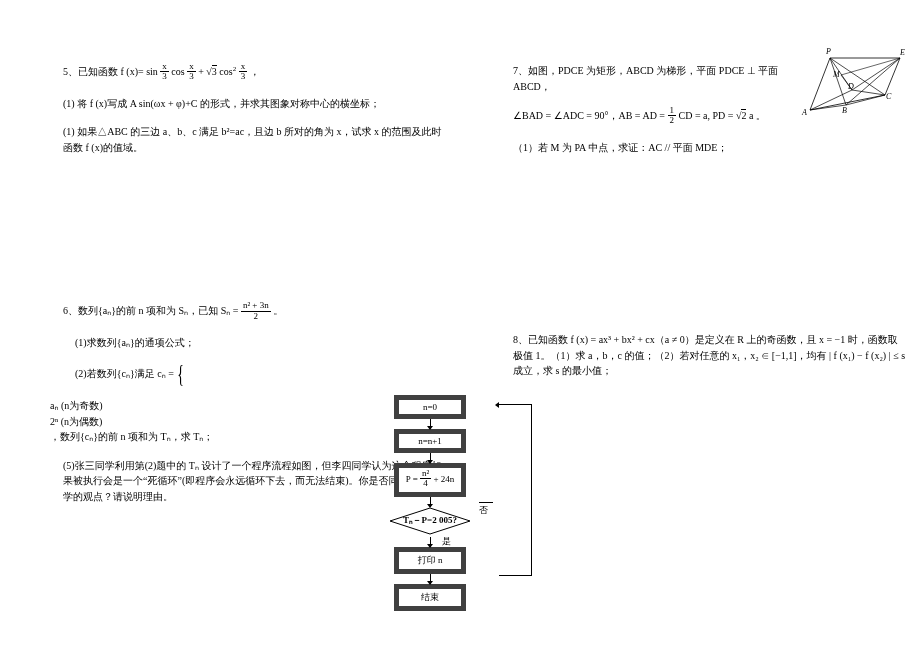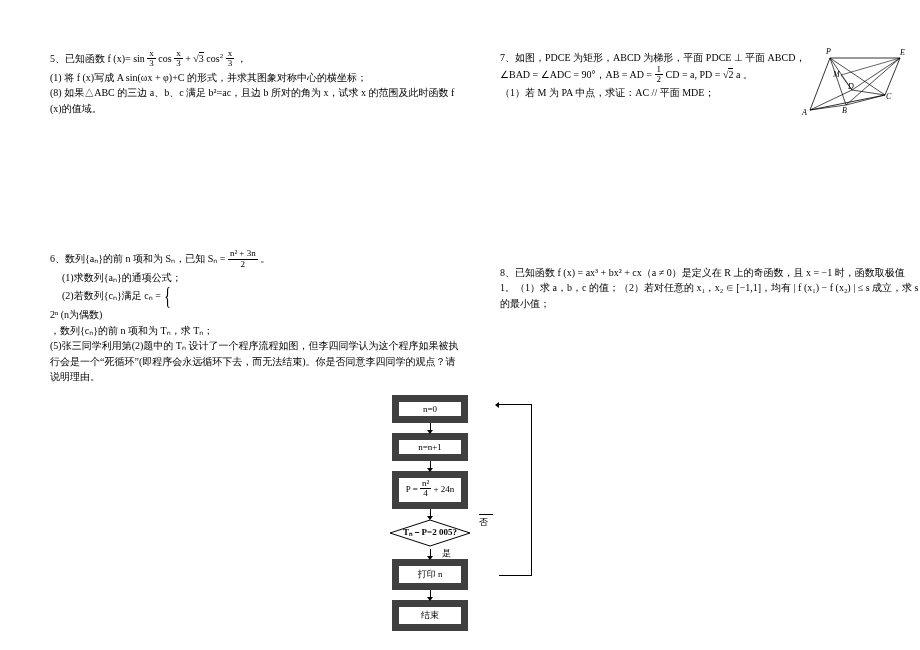--- a/index.html
+++ b/index.html
@@ -20,39 +20,39 @@
     top:50px;
     width:410px;
   }
   .right-col{
     position:absolute;
     left:500px;
     top:50px;
     width:420px;
   }
   .q{line-height:1.55;margin-bottom:14px;}
-  .q p{margin:0;}
+  .q p{margin:13px;}
   .indent{padding-left:12px;}
   .frac{display:inline-block;vertical-align:middle;text-align:center;line-height:1.05;font-size:9px;position:relative;top:-1px;}
   .frac .nu{display:block;border-bottom:1px solid #000;padding:0 2px;}
   .frac .de{display:block;padding:0 2px;}
   .sup{vertical-align:super;font-size:7px;}
   .brace{font-size:14px;display:inline-block;vertical-align:middle;transform:scaleY(1.8);margin:0 1px;}
   .piece{display:inline-block;vertical-align:middle;line-height:1.15;}
   
   .flow{
     position:absolute;
     left:360px;
     top:395px;
     width:140px;
     font-size:9px;
     text-align:center;
     z-index:5;
   }
-  .box{border:7px solid #404040;padding:2px 6px;background:#fff;display:inline-block;min-width:50px;}
+  .box{border:5px solid #404040;padding:2px 6px;background:#fff;display:inline-block;min-width:50px;}
   .dia-wrap{position:relative;display:inline-block;width:82px;height:28px;font-weight:bold;}
   .dia-wrap svg{position:absolute;left:0;top:0;}
   .dia-wrap .lbl{position:absolute;left:0;top:6px;width:82px;text-align:center;font-size:9px;}
   .arrow{width:1px;height:10px;background:#000;margin:0 auto;position:relative;}
   .arrow::after{
     content:"";position:absolute;left:-3px;bottom:-1px;
     border-left:3px solid transparent;border-right:3px solid transparent;border-top:4px solid #000;
   }
   .side-no{
     position:absolute;right:-22px;top:-5px;font-size:9px;
@@ -86,37 +86,37 @@
       <span class="frac"><span class="nu">x</span><span class="de">3</span></span>
       <span> cos</span>
       <span class="frac"><span class="nu">x</span><span class="de">3</span></span>
       <span> + </span>
       <span>√<span style="border-top:1px solid #000">3</span></span>
       <span> cos</span><span class="sup">2</span>
       <span class="frac"><span class="nu">x</span><span class="de">3</span></span>
       <span>，</span>
     </p>
     <p>(1) 将 f (x)写成 A sin(ωx + φ)+C 的形式，并求其图象对称中心的横坐标；</p>
-    <p>(8) 如果△ABC 的三边 a、b、c 满足 b²=ac，且边 b 所对的角为 x，试求 x 的范围及此时函数 f (x)的值域。</p>
+    <p>(1) 如果△ABC 的三边 a、b、c 满足 b²=ac，且边 b 所对的角为 x，试求 x 的范围及此时函数 f (x)的值域。</p>
   </div>
 
   <div style="height:120px"></div>
 
   <div class="q">
     <p>
       <span>6、数列{aₙ}的前 n 项和为 Sₙ，已知 Sₙ = </span>
       <span class="frac"><span class="nu">n² + 3n</span><span class="de">2</span></span>
       <span> 。</span>
     </p>
     <p class="indent">(1)求数列{aₙ}的通项公式；</p>
     <p class="indent">
       <span>(2)若数列{cₙ}满足 cₙ = </span>
       <span class="brace">{</span>
       <span class="piece">
-        </span></p>
+        </span></p><div>aₙ   (n为奇数)</div>
         <div>2ⁿ   (n为偶数)</div>
       
       <span>，数列{cₙ}的前 n 项和为 Tₙ，求 Tₙ；</span>
     <p></p>
     <p style="text-indent:0">(5)张三同学利用第(2)题中的 Tₙ 设计了一个程序流程如图，但李四同学认为这个程序如果被执行会是一个“死循环”(即程序会永远循环下去，而无法结束)。你是否同意李四同学的观点？请说明理由。</p>
   </div>
 </div>
 
 <div class="flow">
   <div style="position:relative;">

